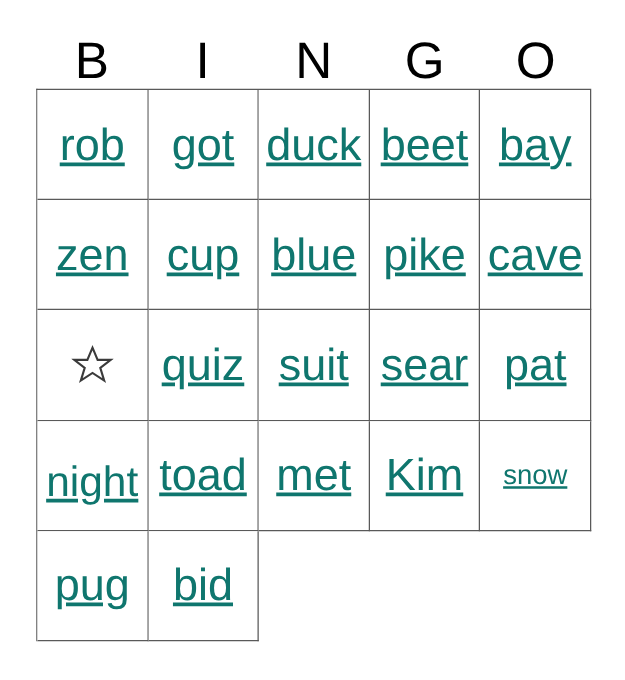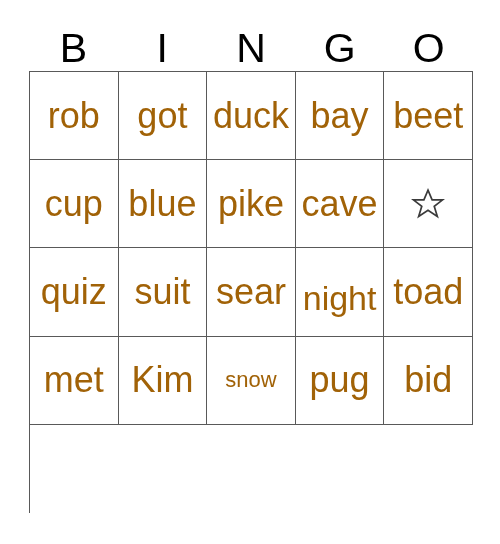--- a/index.html
+++ b/index.html
@@ -68,23 +68,24 @@
     display: flex;
     align-items: center;
     justify-content: center;
     overflow: hidden;
     background: #ffffff;
   }
   .cell-text {
     font-size: 36px;
     line-height: 1;
     white-space: nowrap;
-    color: #a16207;
+    color: #0f766e;
     display: block;
     text-align: center;
+    text-decoration: underline;
   }
   .cell-text.sz-xs { font-size: 25px; }
   .cell-text.sz-sm { font-size: 22px; }
   .cell-text.sz-md { font-size: 34px; margin-top: 12px; }
 
   
   .free-star {
     display: block;
     width: 34px;
     height: 34px;
@@ -112,24 +113,27 @@
       <div class="cell">
         <span class="cell-text">rob</span>
       </div>
       <div class="cell">
         <span class="cell-text">got</span>
       </div>
       <div class="cell">
         <span class="cell-text">duck</span>
       </div>
       <div class="cell">
+        <span class="cell-text">beet</span>
+      </div>
+      <div class="cell">
         <span class="cell-text">bay</span>
       </div>
       <div class="cell">
-        <span class="cell-text">beet</span>
+        <span class="cell-text">zen</span>
       </div>
       <div class="cell">
         <span class="cell-text">cup</span>
       </div>
       <div class="cell">
         <span class="cell-text">blue</span>
       </div>
       <div class="cell">
         <span class="cell-text">pike</span>
       </div>
@@ -146,20 +150,23 @@
       <div class="cell">
         <span class="cell-text">quiz</span>
       </div>
       <div class="cell">
         <span class="cell-text">suit</span>
       </div>
       <div class="cell">
         <span class="cell-text">sear</span>
       </div>
       <div class="cell">
+        <span class="cell-text">pat</span>
+      </div>
+      <div class="cell">
         <span class="cell-text sz-md">night</span>
       </div>
       <div class="cell">
         <span class="cell-text">toad</span>
       </div>
       <div class="cell">
         <span class="cell-text">met</span>
       </div>
       <div class="cell">
         <span class="cell-text">Kim</span>

